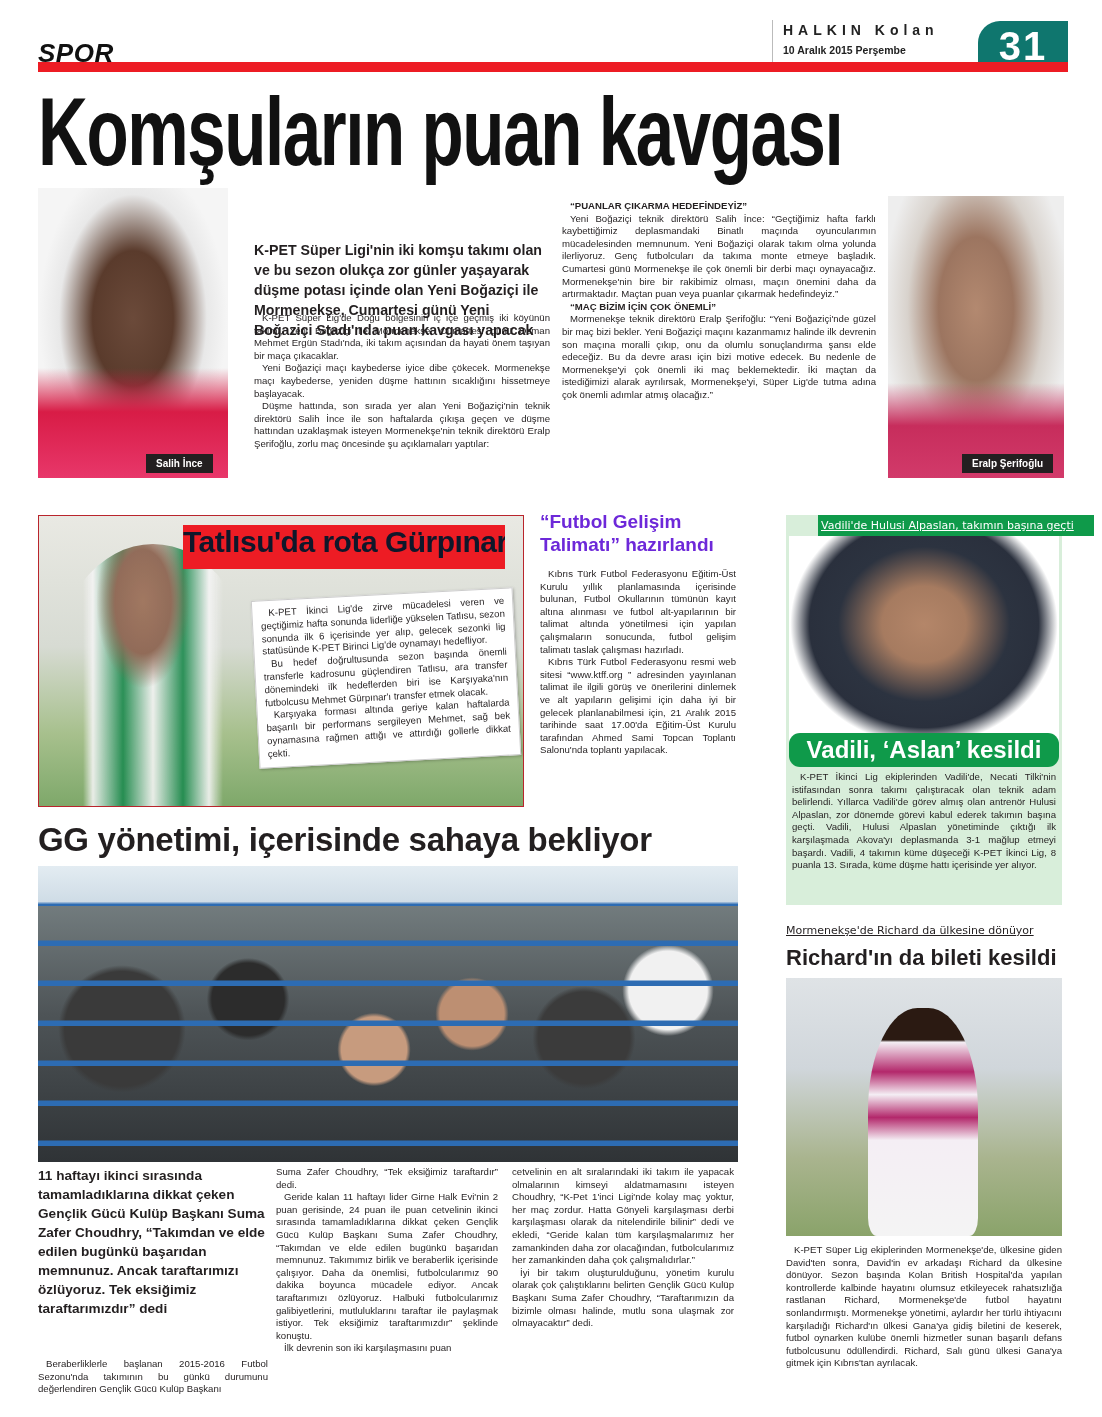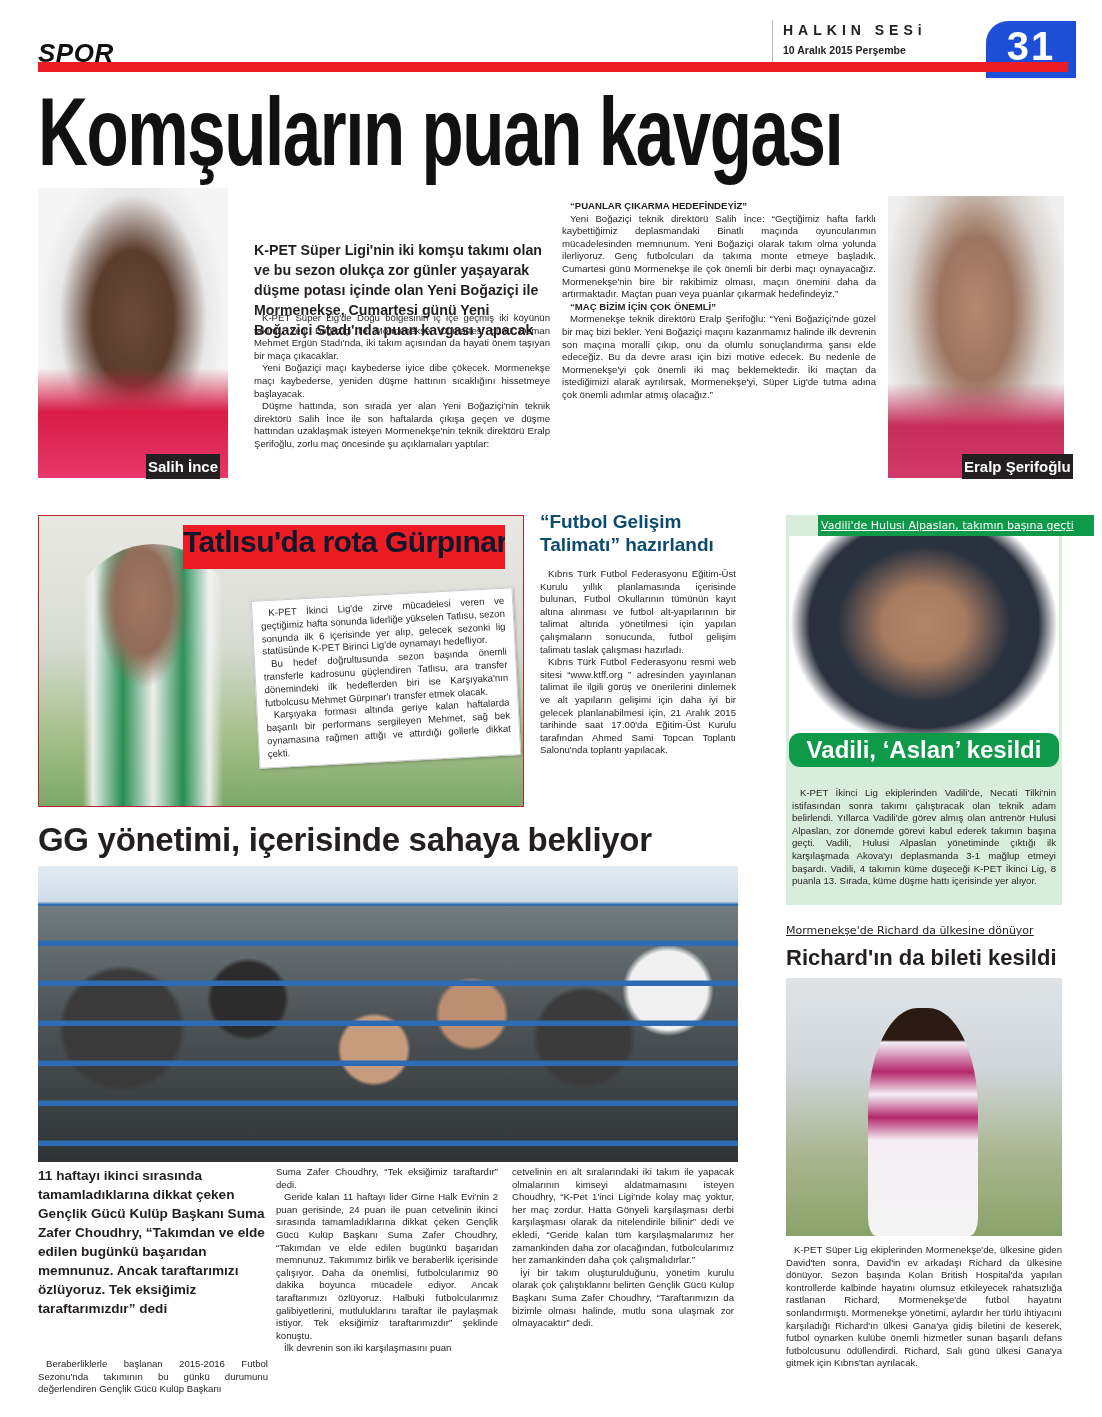--- a/index.html
+++ b/index.html
@@ -6,54 +6,54 @@
   html, body { width:1102px; height:1417px; background:#fff; overflow:hidden; }
   body { font-family:"DejaVu Sans", sans-serif; color:#231f20; position:relative; }
   .abs { position:absolute; }
 
   
   .section-label { left:38px; top:38px; font-family:"Liberation Sans", sans-serif; font-weight:bold; font-style:italic; font-size:26px; letter-spacing:0.5px; color:#111; }
   .red-rule { left:38px; top:62px; width:1030px; height:10px; background:#ed1c24; }
   .paper-box { left:772px; top:20px; width:208px; height:46px; border-left:1px solid #bbb; padding-left:10px; }
   .paper-name { font-family:"Liberation Sans", sans-serif; font-size:14px; font-weight:bold; letter-spacing:5px; color:#222; margin-top:2px;}
   .paper-date { font-family:"Liberation Sans", sans-serif; font-size:10.5px; font-weight:bold; color:#222; margin-top:6px; }
-  .page-num-tab { left:978px; top:21px; width:90px; height:57px; background:#1d4ed8; border-radius:22px 0 0 0; color:#fff; font-family:"Liberation Sans", sans-serif; font-weight:bold; font-size:40px; line-height:50px; text-align:center; letter-spacing:2px;margin-left:8px; }
+  .page-num-tab { left:978px; top:21px; width:90px; height:50px; background:#0f766e; border-radius:22px 0 0 0; color:#fff; font-family:"Liberation Sans", sans-serif; font-weight:bold; font-size:40px; line-height:50px; text-align:center; letter-spacing:2px; }
 
   .main-headline { left:38px; top:82px; width:1030px; font-family:"Liberation Sans", sans-serif; font-weight:bold; font-size:96px; line-height:100px; letter-spacing:-2px; color:#111; transform:scaleX(0.72); transform-origin:left top; white-space:nowrap; }
   .photo-salih { left:38px; top:188px; width:190px; height:290px; background:radial-gradient(ellipse at 50% 45%, #6b4a3a 0%, #5a3b2c 30%, #e8e8e8 55%, #f5f5f5 70%), #fff; }
   .photo-salih::after { content:""; position:absolute; left:0; bottom:0; width:100%; height:110px; background:linear-gradient(180deg, rgba(216,28,70,0) 0%, #d81c46 40%, #e8376a 100%); }
   .photo-eralp { left:888px; top:196px; width:176px; height:282px; background:radial-gradient(ellipse at 50% 40%, #b38970 0%, #9c7560 30%, #d8d2cc 55%, #eeeeee 75%), #eee; }
   .photo-eralp::after { content:""; position:absolute; left:0; bottom:0; width:100%; height:95px; background:linear-gradient(180deg, rgba(210,40,80,0) 0%, #c72d5c 45%, #d23a6a 100%); }
-  .caption-tag { background:#231f20; color:#fff; font-family:"Liberation Sans", sans-serif; font-weight:bold; font-size:15px; padding:4px 2px; z-index:2; }
+  .caption-tag { background:#231f20; color:#fff; font-family:"Liberation Sans", sans-serif; font-weight:bold; font-size:10px; padding:4px 10px; z-index:2; }
 
   .lead { left:254px; top:200px; width:296px; font-family:"Liberation Sans", sans-serif; font-weight:bold; font-size:14.2px; line-height:20px; color:#231f20;margin-top:40px; }
   .body-text { font-family:"Liberation Sans", sans-serif; font-size:9.6px; line-height:12.6px; color:#231f20; text-align:justify; }
   .body-text p { text-indent:8px; }
   .subhead { font-weight:bold; font-size:9.6px; text-indent:8px; }
 
   .col1 { left:254px; top:312px; width:296px; }
   .col2 { left:562px; top:200px; width:314px; }
 
   
   .tatlisu-box { left:38px; top:515px; width:486px; height:292px; border:1px solid #b9252c; background:linear-gradient(180deg,#e9e9e3 0%, #d7dbd3 45%, #a7c08d 75%, #7ea86a 100%); overflow:hidden; }
   .tatlisu-player { position:absolute; left:14px; top:28px; width:200px; height:262px; background:radial-gradient(ellipse at 45% 22%, #9b6d55 0%, #8a604c 18%, rgba(0,0,0,0) 30%), linear-gradient(90deg, rgba(0,0,0,0) 0%, rgba(0,0,0,0) 15%, #f4f4f4 20%, #1c8a4e 35%, #f4f4f4 50%, #1c8a4e 65%, #f4f4f4 78%, rgba(0,0,0,0) 85%); border-radius:50% 50% 10% 10%; opacity:0.9; }
   .tatlisu-title { position:absolute; left:144px; top:9px; width:322px; height:44px; background:#ed1c24; color:#0f172a; font-family:"Liberation Sans", sans-serif; font-weight:bold; font-size:30px; line-height:34px; text-align:center; letter-spacing:-0.5px; white-space:nowrap; overflow:hidden; }
   .tatlisu-note { position:absolute; left:216px; top:78px; width:262px; background:#fff; border:1px solid #ccc; box-shadow:1px 1px 3px rgba(0,0,0,0.25); padding:6px 8px; transform:rotate(-3deg); font-family:"Liberation Sans", sans-serif; font-size:9.6px; line-height:12.8px; text-align:justify; }
   .tatlisu-note p { text-indent:8px; }
 
   
-  .futbol-head { left:540px; top:510px; width:200px; font-family:"Liberation Sans", sans-serif; font-weight:bold; font-size:19px; line-height:23px; color:#0c4a6e; }
+  .futbol-head { left:540px; top:510px; width:200px; font-family:"Liberation Sans", sans-serif; font-weight:bold; font-size:19px; line-height:23px; color:#6d28d9; }
   .futbol-body { left:540px; top:568px; width:196px; }
 
   
   .vadili-box { left:786px; top:515px; width:276px; height:390px; background:#d8eeda; }
   .vadili-kicker { position:absolute; left:0; top:0; width:100%; height:21px; background:#0f9a4a; color:#fff; font-family:"DejaVu Sans", sans-serif; font-size:11px; line-height:21px; padding-left:3px; text-decoration:underline; white-space:nowrap; overflow:hidden;margin-left:32px; }
   .vadili-photo { position:absolute; left:3px; top:21px; width:270px; height:210px; background:radial-gradient(ellipse at 50% 42%, #b48669 0%, #a67b60 22%, #2c3340 45%, #2a303d 60%, #ffffff 70%), #fff; }
   .vadili-title { position:absolute; left:3px; top:218px; width:270px; height:34px; background:#0f9a4a; color:#fff; font-family:"Liberation Sans", sans-serif; font-weight:bold; font-size:24px; line-height:34px; text-align:center; white-space:nowrap;border-radius:11px; }
-  .vadili-body { position:absolute; left:6px; top:256px; width:264px;margin-top:16px; }
+  .vadili-body { position:absolute; left:6px; top:256px; width:264px; }
 
   
   .richard-kicker { left:786px; top:924px; width:276px; font-family:"DejaVu Sans", sans-serif; font-size:11px; text-decoration:underline; color:#231f20; white-space:nowrap; }
   .richard-title { left:786px; top:944px; width:276px; font-family:"Liberation Sans", sans-serif; font-weight:bold; font-size:22px; line-height:28px; color:#231f20; white-space:nowrap; }
   .richard-photo { left:786px; top:978px; width:276px; height:258px; background:linear-gradient(180deg,#dfe3e6 0%,#d0d6db 35%,#a9b48e 70%,#8aa36a 100%); overflow:hidden; }
   .richard-player { position:absolute; left:82px; top:30px; width:110px; height:228px; background:linear-gradient(180deg,#2b1a12 0%,#2b1a12 14%, #f4eef4 15%, #b3286b 28%, #f4eef4 38%, #b3286b 48%, #f4eef4 58%, #f4f4f4 100%); border-radius:45% 45% 8% 8%; }
   .richard-body { left:786px; top:1244px; width:276px; }
 
   
   .gg-headline { left:38px; top:818px; width:700px; font-family:"Liberation Sans", sans-serif; font-weight:bold; font-size:33px; line-height:44px; color:#231f20; letter-spacing:-0.3px; white-space:nowrap; }
@@ -70,21 +70,21 @@
   .gg-lead { left:38px; top:1166px; width:230px; font-family:"Liberation Sans", sans-serif; font-weight:bold; font-size:13.6px; line-height:19px; color:#231f20; }
   .gg-intro { left:38px; top:1358px; width:230px; }
   .gg-col2 { left:276px; top:1166px; width:222px; }
   .gg-col3 { left:512px; top:1166px; width:222px; }
 </style>
 </head>
 <body>
 
 <div class="abs section-label">SPOR</div>
 <div class="abs paper-box">
-  <div class="paper-name">HALKIN SESi</div>
+  <div class="paper-name">HALKIN Kolan</div>
   <div class="paper-date">10 Aralık 2015 Perşembe</div>
 </div>
 <div class="abs page-num-tab">31</div>
 <div class="abs red-rule"></div>
 
 <div class="abs main-headline">Komşuların puan kavgası</div>
 
 <div class="abs photo-salih"></div>
 <div class="abs caption-tag" style="left:146px; top:454px;">Salih İnce</div>
 <div class="abs photo-eralp"></div>

